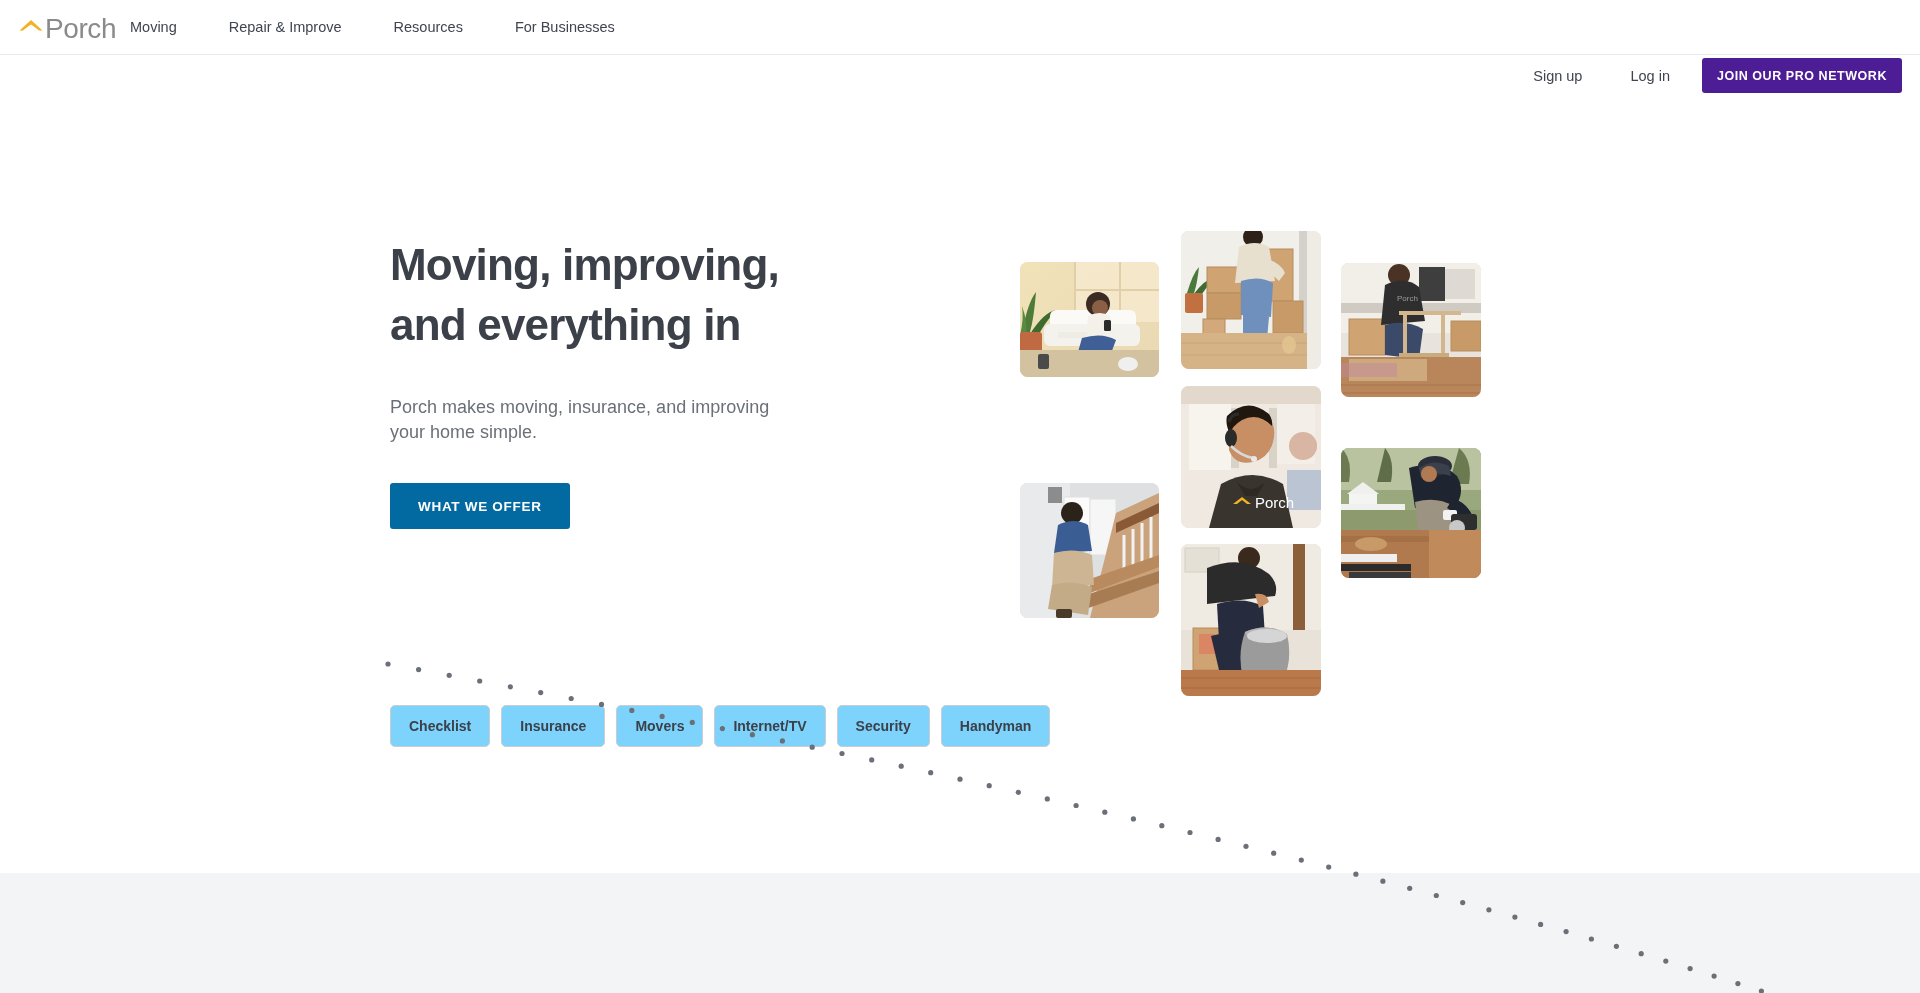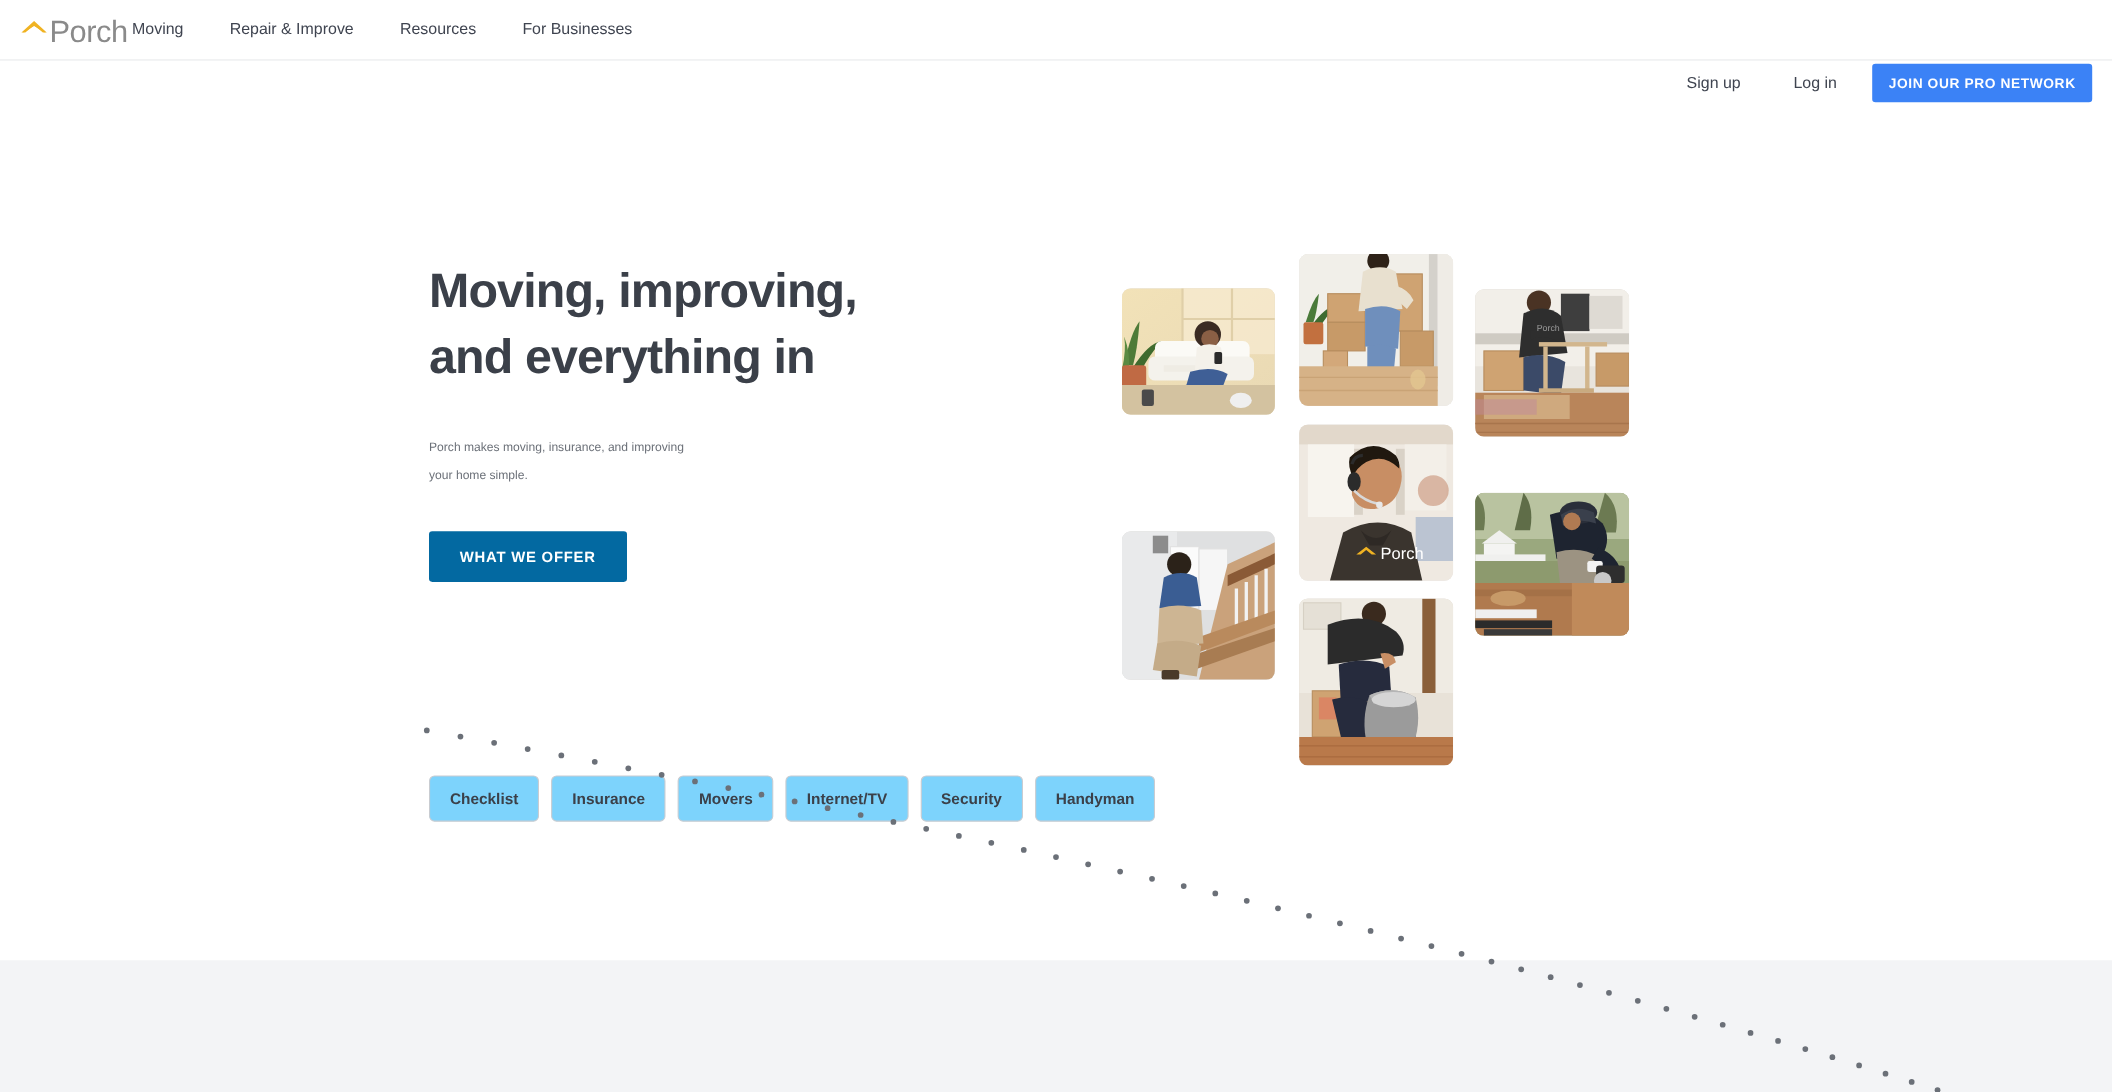--- a/index.html
+++ b/index.html
@@ -53,41 +53,42 @@
     align-items: center;
   }
   .nav-item {
     font-size: 14.5px;
     color: #3f4450;
     padding: 0 0;
     margin-right: 42px;
     cursor: pointer;
     white-space: nowrap;
     line-height: 55px;
+    margin-left: 10px;
   }
 
   .header-right {
     position: absolute;
     right: 18px;
     top: 0;
     height: 55px;
     display: flex;
     align-items: center;
     margin-top: 48px;
   }
   .auth-link {
     font-size: 14.5px;
     color: #3f4450;
     margin-right: 48px;
     cursor: pointer;
     white-space: nowrap;
   }
   .auth-link:last-of-type { margin-right: 32px; }
   .pro-btn {
-    background: #3b82f6;
+    background: #4c1d95;
     color: #ffffff;
     font-size: 12.5px;
     font-weight: 700;
     letter-spacing: 0.55px;
     padding: 11px 15px 10px 15px;
     border: none;
     border-radius: 3px;
     cursor: pointer;
     font-family: "Liberation Sans", sans-serif;
     white-space: nowrap;
@@ -111,21 +112,21 @@
   }
   .hero-title {
     font-size: 44px;
     line-height: 60px;
     font-weight: 700;
     color: #3b4049;
     letter-spacing: -0.8px;
   }
   .hero-sub {
     margin-top: 40px;
-    font-size: 11px;
+    font-size: 18px;
     line-height: 25px;
     color: #6b7078;
     width: 400px;
   }
   .cta-btn {
     margin-top: 38px;
     display: inline-block;
     background: #0369a1;
     color: #ffffff;
     font-size: 13.5px;

